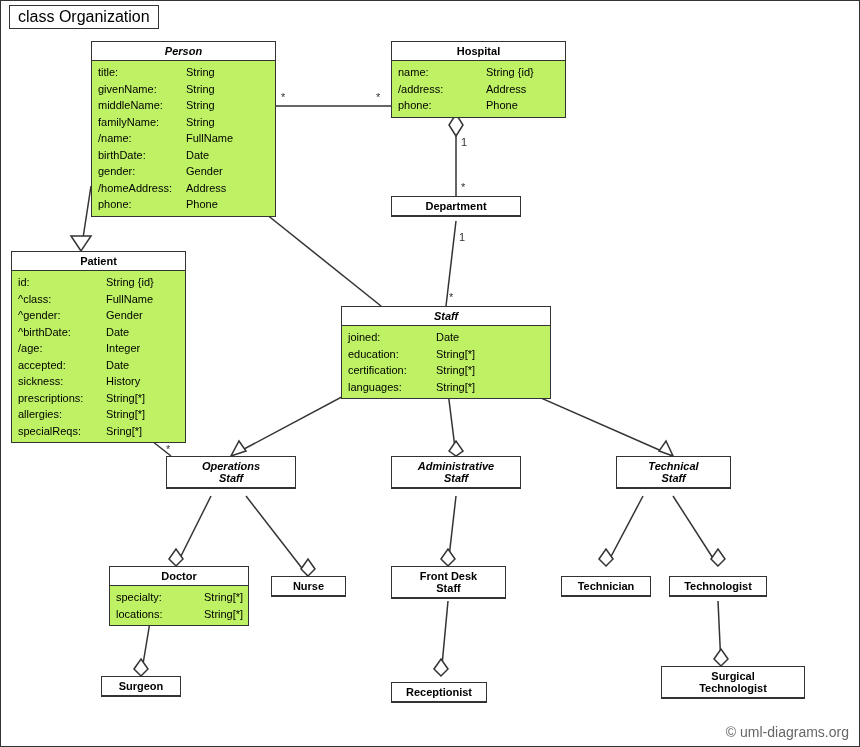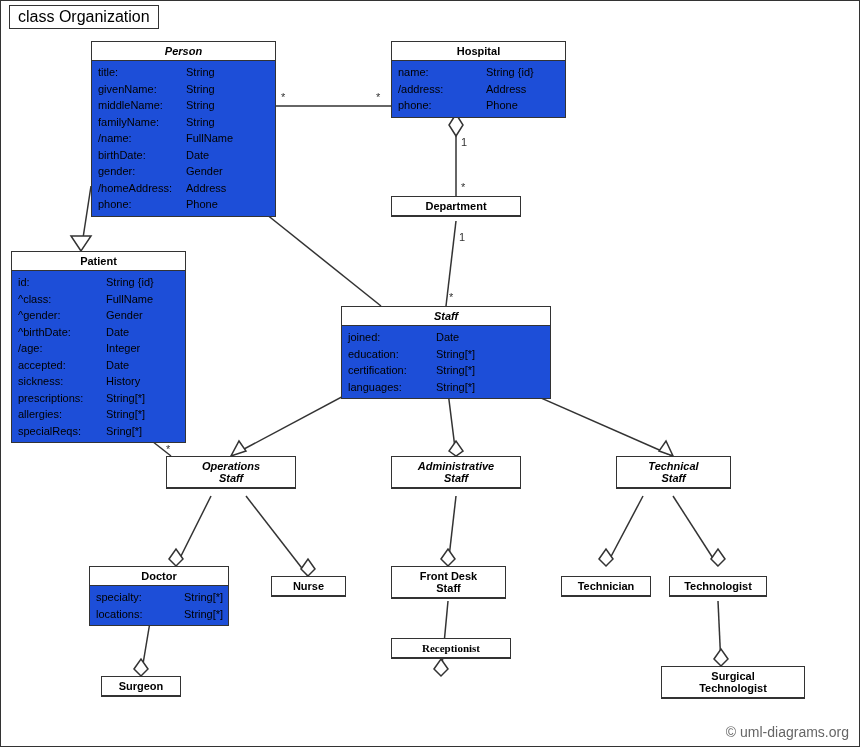--- a/index.html
+++ b/index.html
@@ -23,21 +23,21 @@
       position: absolute;
       top: 4px;
       left: 8px;
       border: 1px solid #333;
       padding: 2px 8px;
       background: #fff;
       font-size: 16px;
     }
     .uml-class {
       position: absolute;
-      background: #1d4ed8;
+      background: #bef264;
       border: 1px solid #333;
     }
     .uml-class .class-header {
       text-align: center;
       font-weight: bold;
       border-bottom: 1px solid #333;
       padding: 3px 6px;
       background: #fff;
     }
     .uml-class .class-header.italic {
@@ -280,21 +280,21 @@
   </div>
 
   <div class="uml-class" style="left:390px; top:455px; width:130px;">
     <div class="class-header italic">Administrative<br>Staff</div>
   </div>
 
   <div class="uml-class" style="left:615px; top:455px; width:115px;">
     <div class="class-header italic">Technical<br>Staff</div>
   </div>
 
-  <div class="uml-class" style="left:88px; top:565px; width:140px;">
+  <div class="uml-class" style="left:108px; top:565px; width:140px;">
     <div class="class-header">Doctor</div>
     <div class="class-body">
       <div class="attr-row">
           <span class="attr-name">specialty:</span>
           <span class="attr-type">String[*]</span>
         </div>
       <div class="attr-row">
           <span class="attr-name">locations:</span>
           <span class="attr-type">String[*]</span>
         </div>
@@ -314,21 +314,21 @@
   </div>
 
   <div class="uml-class" style="left:668px; top:575px; width:98px;">
     <div class="class-header">Technologist</div>
   </div>
 
   <div class="uml-class" style="left:100px; top:675px; width:80px;">
     <div class="class-header">Surgeon</div>
   </div>
 
-  <div class="uml-class" style="left:390px; top:637px; width:120px;font-family:Liberation Serif, serif;">
+  <div class="uml-class" style="left:390px; top:681px; width:96px;">
     <div class="class-header">Receptionist</div>
   </div>
 
   <div class="uml-class" style="left:660px; top:665px; width:144px;">
     <div class="class-header">Surgical<br>Technologist</div>
   </div>
 
   <div class="copyright">© uml-diagrams.org</div>
 </div>
 

